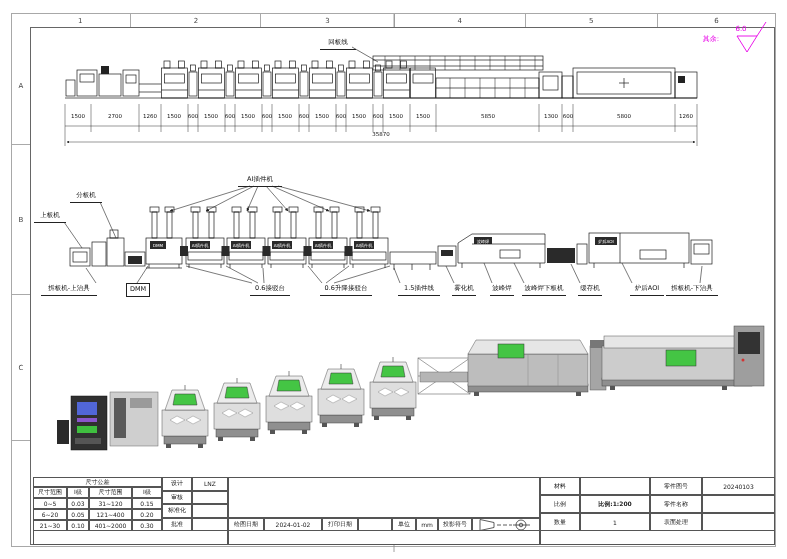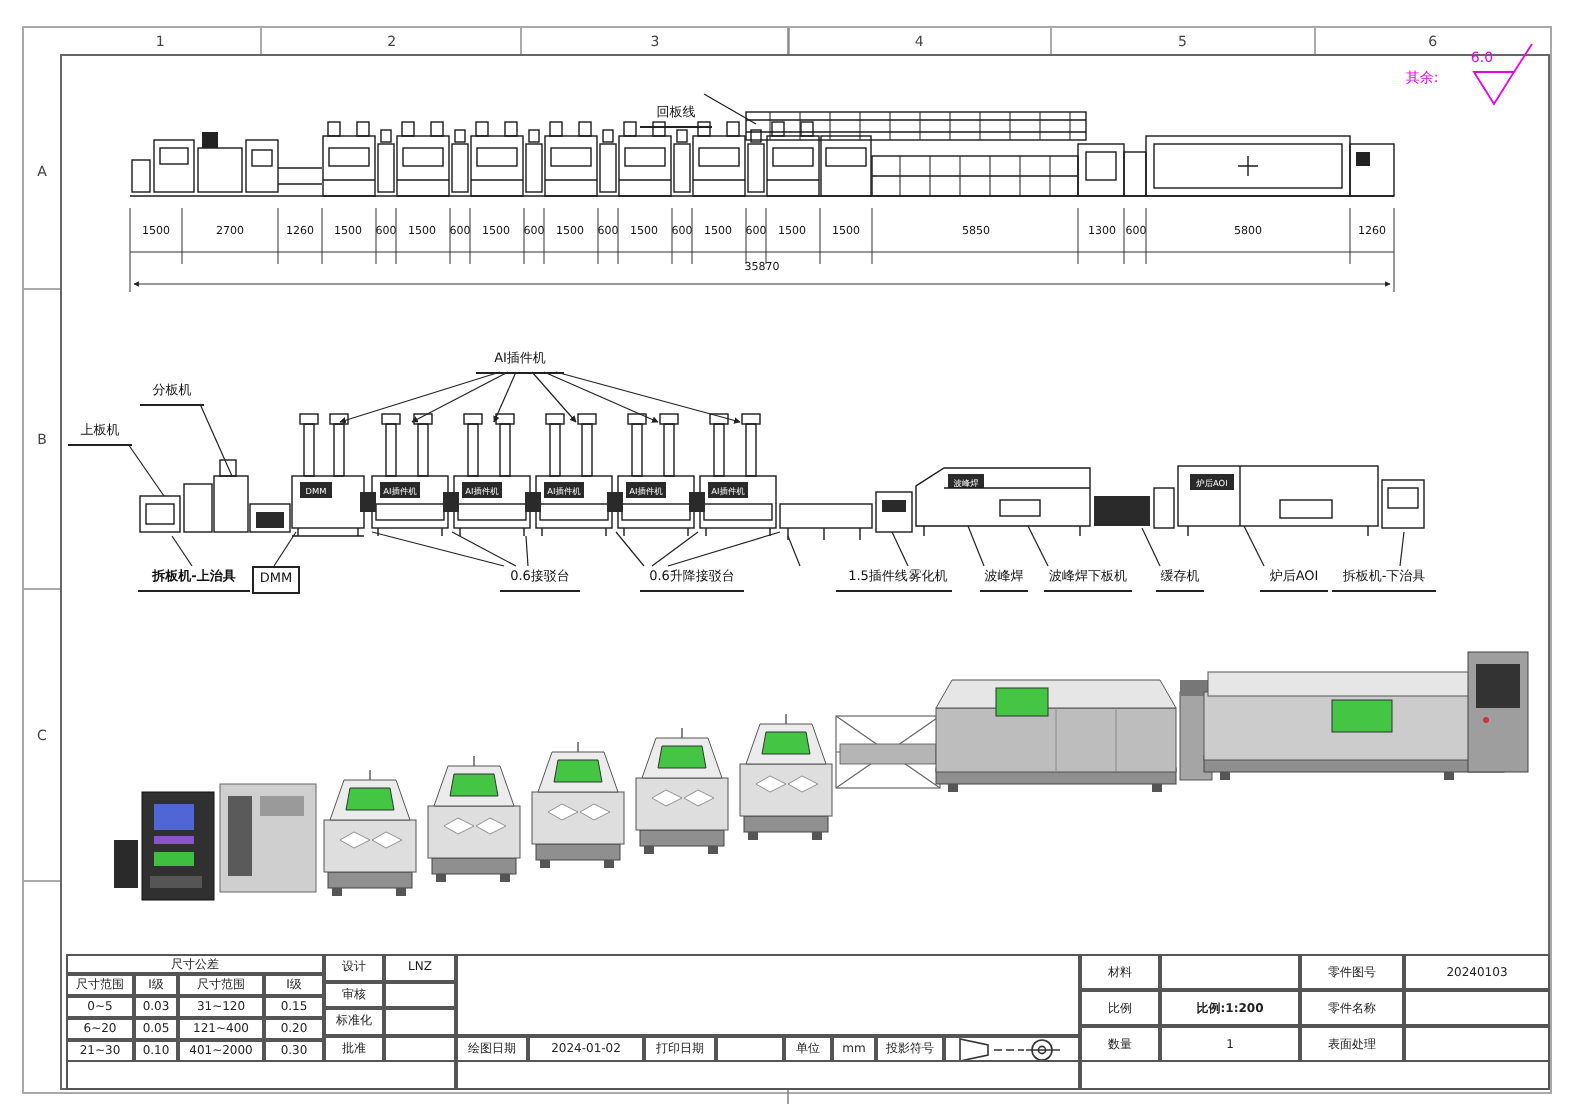--- a/index.html
+++ b/index.html
@@ -348,21 +348,21 @@
       <line x1="497" y1="525" x2="512" y2="525" stroke-dasharray="4,2"></line>
       <circle cx="521" cy="525" r="5"></circle>
       <circle cx="521" cy="525" r="1.8"></circle>
       <line x1="513" y1="525" x2="530" y2="525"></line>
     </g>
   </svg>
 
   <span class="lbl nob mag abs" style="left:698px;top:34px;width:26px;font-size:7px;">其余:</span>
   <span class="lbl nob mag abs" style="left:732px;top:24px;width:18px;font-size:7px;">6.0</span>
 
-  <span class="lbl" style="left:320px;top:37px;width:36px;margin-top:14px;">回板线</span>
+  <span class="lbl" style="left:320px;top:37px;width:36px;">回板线</span>
 
   <span class="dim" style="left:78px;top:113px;">1500</span>
   <span class="dim" style="left:115px;top:113px;">2700</span>
   <span class="dim" style="left:150px;top:113px;">1260</span>
   <span class="dim" style="left:174px;top:113px;">1500</span>
   <span class="dim" style="left:193px;top:113px;">600</span>
   <span class="dim" style="left:211px;top:113px;">1500</span>
   <span class="dim" style="left:230px;top:113px;">600</span>
   <span class="dim" style="left:248px;top:113px;">1500</span>
   <span class="dim" style="left:267px;top:113px;">600</span>
@@ -378,25 +378,25 @@
   <span class="dim" style="left:551px;top:113px;">1300</span>
   <span class="dim" style="left:568px;top:113px;">600</span>
   <span class="dim" style="left:624px;top:113px;">5800</span>
   <span class="dim" style="left:686px;top:113px;">1260</span>
   <span class="dim" style="left:381px;top:131px;">35870</span>
 
   <span class="lbl" style="left:34px;top:210px;width:32px;">上板机</span>
   <span class="lbl" style="left:70px;top:190px;width:32px;">分板机</span>
   <span class="lbl" style="left:238px;top:174px;width:44px;">AI插件机</span>
 
-  <span class="lbl" style="left:69px;top:283px;width:56px;font-weight:bold;">拆板机-上治具</span>
+  <span class="lbl" style="left:41px;top:283px;width:56px;">拆板机-上治具</span>
   <span class="lbl boxed" style="left:126px;top:283px;width:22px;">DMM</span>
   <span class="lbl" style="left:250px;top:283px;width:40px;">0.6接驳台</span>
   <span class="lbl" style="left:320px;top:283px;width:52px;">0.6升降接驳台</span>
-  <span class="lbl" style="left:418px;top:283px;width:42px;text-align:center;">1.5插件线</span>
+  <span class="lbl" style="left:398px;top:283px;width:42px;text-align:center;">1.5插件线</span>
   <span class="lbl" style="left:452px;top:283px;width:24px;">雾化机</span>
   <span class="lbl" style="left:490px;top:283px;width:24px;">波峰焊</span>
   <span class="lbl" style="left:522px;top:283px;width:44px;">波峰焊下板机</span>
   <span class="lbl" style="left:578px;top:283px;width:24px;">缓存机</span>
   <span class="lbl" style="left:630px;top:283px;width:34px;">炉后AOI</span>
   <span class="lbl" style="left:666px;top:283px;width:52px;">拆板机-下治具</span>
 
   <div class="cell" style="left:33px;top:477px;width:129px;height:10px;">尺寸公差</div>
   <div class="cell" style="left:33px;top:487px;width:34px;height:11px;">尺寸范围</div>
   <div class="cell" style="left:67px;top:487px;width:22px;height:11px;">I级</div>

